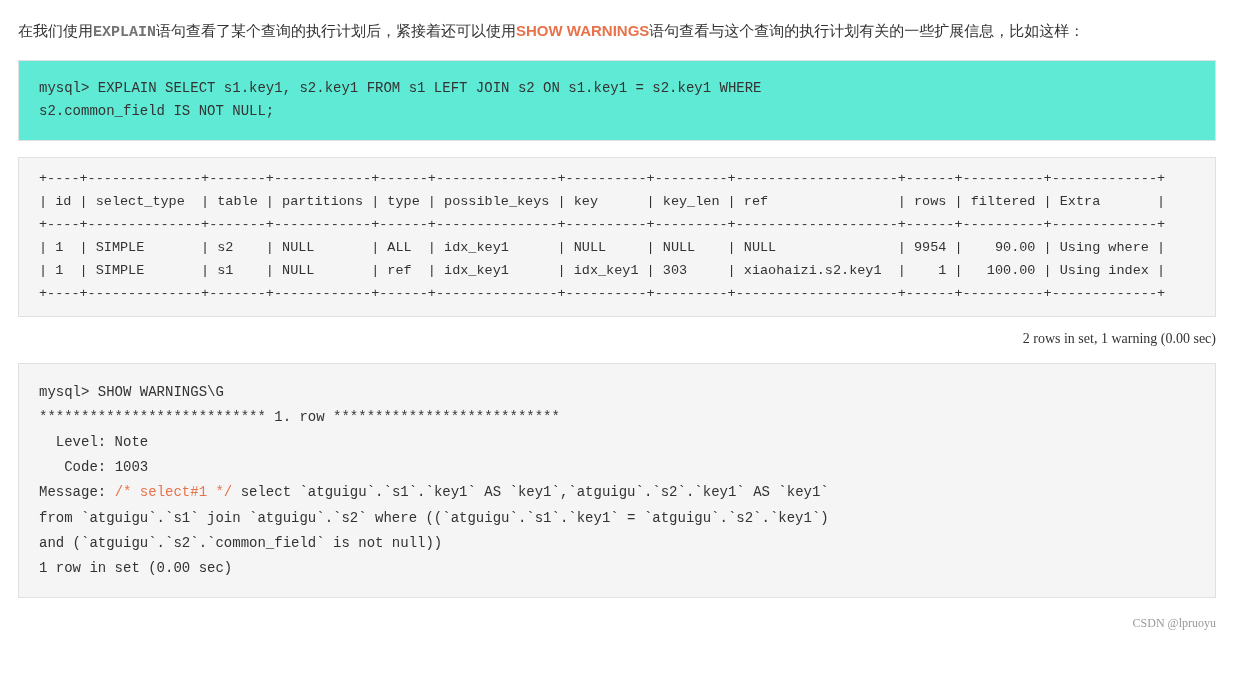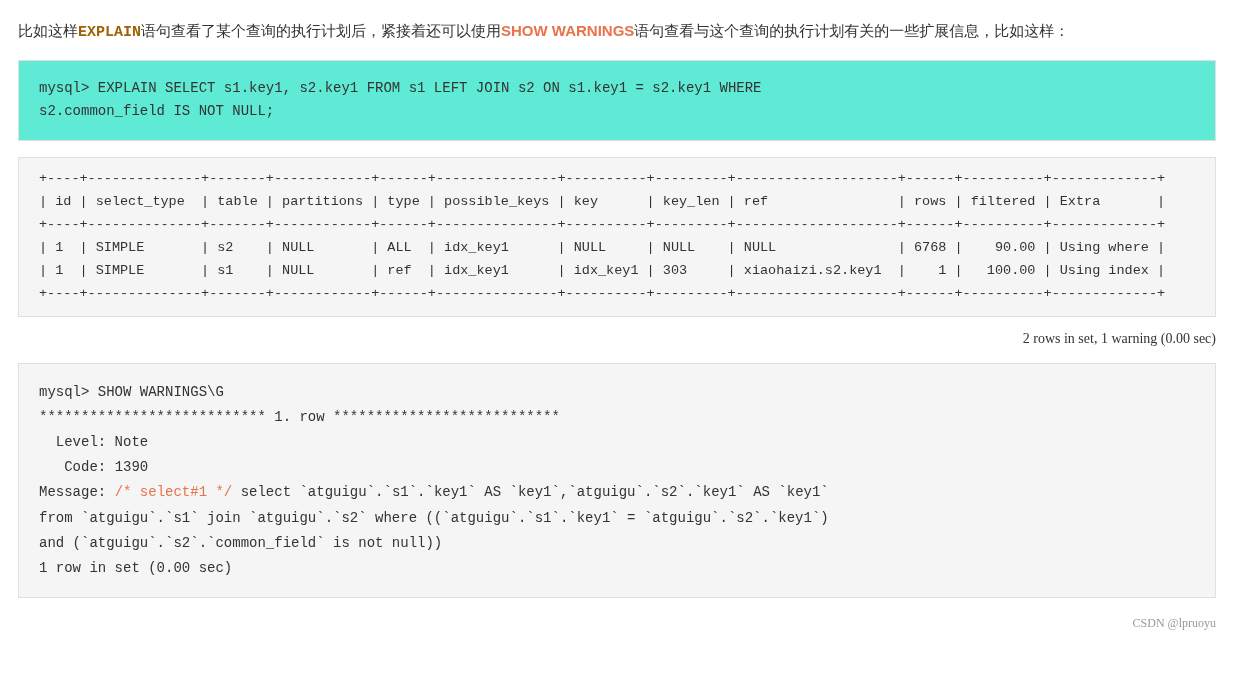--- a/index.html
+++ b/index.html
@@ -14,21 +14,21 @@
     }
 
     .intro-text {
       font-size: 15px;
       line-height: 1.7;
       margin-bottom: 14px;
       color: #333;
     }
 
     .highlight-explain {
-      color: #a16207;
+      color: #737373;
       font-family: 'Courier New', Courier, monospace;
       font-weight: bold;
     }
 
     .highlight-show-warnings {
       color: #e8724a;
       font-family: Liberation Sans, sans-serif;
       font-weight: bold;
     }
 
@@ -85,37 +85,37 @@
       text-align: right;
       font-size: 12px;
       color: #999;
       margin-top: 18px;
     }
   </style>
 </head>
 <body>
 
 <p class="intro-text">
-  <span>比如这样</span><span class="highlight-explain">EXPLAIN</span><span>语句查看了某个查询的执行计划后，紧接着还可以使用</span><span class="highlight-show-warnings">SHOW  WARNINGS</span><span>语句查看与这个查询的执行计划有关的一些扩展信息，比如这样：</span>
+  <span>在我们使用</span><span class="highlight-explain">EXPLAIN</span><span>语句查看了某个查询的执行计划后，紧接着还可以使用</span><span class="highlight-show-warnings">SHOW  WARNINGS</span><span>语句查看与这个查询的执行计划有关的一些扩展信息，比如这样：</span>
 </p>
 
 <div class="code-block"><span>mysql&gt; EXPLAIN SELECT s1.key1, s2.key1 FROM s1 LEFT JOIN s2 ON s1.key1 = s2.key1 WHERE
 s2.common_field IS NOT NULL;</span></div>
 
 <div class="table-block"><span>+----+--------------+-------+------------+------+---------------+----------+---------+--------------------+------+----------+-------------+</span>
 <span>| id | select_type  | table | partitions | type | possible_keys | key      | key_len | ref                | rows | filtered | Extra       |</span>
 <span>+----+--------------+-------+------------+------+---------------+----------+---------+--------------------+------+----------+-------------+</span>
-<span>| 1  | SIMPLE       | s2    | NULL       | ALL  | idx_key1      | NULL     | NULL    | NULL               | 6768 |    90.00 | Using where |</span>
+<span>| 1  | SIMPLE       | s2    | NULL       | ALL  | idx_key1      | NULL     | NULL    | NULL               | 9954 |    90.00 | Using where |</span>
 <span>| 1  | SIMPLE       | s1    | NULL       | ref  | idx_key1      | idx_key1 | 303     | xiaohaizi.s2.key1  |    1 |   100.00 | Using index |</span>
 <span>+----+--------------+-------+------------+------+---------------+----------+---------+--------------------+------+----------+-------------+</span></div>
 
 <p class="result-note">2 rows in set, 1 warning (0.00 sec)</p>
 
 <div class="warnings-block"><span>mysql&gt; SHOW WARNINGS\G</span>
 <span>*************************** 1. row ***************************</span>
   <span>Level: Note</span>
-   <span>Code: 1390</span>
+   <span>Code: 1003</span>
 <span>Message:</span> <span class="msg-highlight">/* select#1 */</span><span> select `atguigu`.`s1`.`key1` AS `key1`,`atguigu`.`s2`.`key1` AS `key1`</span>
 <span>from `atguigu`.`s1` join `atguigu`.`s2` where ((`atguigu`.`s1`.`key1` = `atguigu`.`s2`.`key1`)</span>
 <span>and (`atguigu`.`s2`.`common_field` is not null))</span>
 <span>1 row in set (0.00 sec)</span></div>
 
 <div class="footer-note">CSDN @lpruoyu</div>
 
 </body></html>

